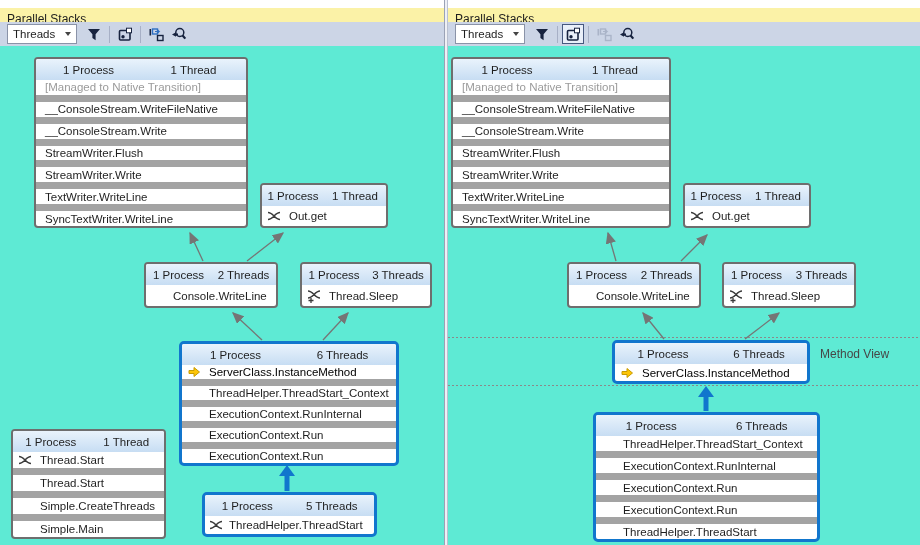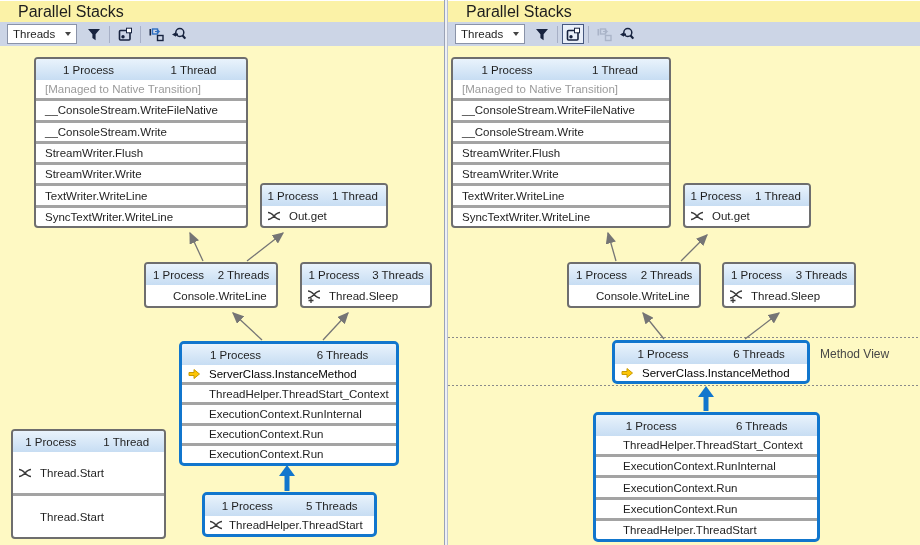--- a/index.html
+++ b/index.html
@@ -5,46 +5,46 @@
   * { margin:0; padding:0; box-sizing:border-box; }
   body { font-family:"Liberation Sans", sans-serif; background:#fff; }
   #page { position:relative; width:920px; height:545px; background:#fff; overflow:hidden; }
 
   .panel { position:absolute; top:0; height:545px; }
   #panel-left  { left:0;   width:444px; }
   #panel-right { left:448px; width:472px; }
   .divider { position:absolute; top:0; left:444px; width:4px; height:545px;
              background:#eef0f5; border-left:1px solid #9aa2b5; border-right:1px solid #b9c0d0; }
 
-  .titlebar { position:absolute; top:1px; left:0; right:0; height:22px; background:#fbf2a7;
-              font-size:16px; color:#1e1e1e; line-height:22px; padding-left:18px; }
+  .titlebar { position:absolute; top:8px; left:0; right:0; height:22px; background:#fbf2a7;
+              font-size:12px; color:#1e1e1e; line-height:22px; padding-left:7px; }
   .toolbar { position:absolute; top:22px; left:0; right:0; height:24px; background:#ccd5e6;
              display:flex; align-items:center; padding-left:7px; }
   .combo { width:70px; height:20px; background:#fff; border:1px solid #8a93a8; font-size:11.5px;
            color:#1e1e1e; display:flex; align-items:center; justify-content:space-between;
            padding:0 5px; margin-right:6px; }
   .caret { width:0; height:0; border-left:3.5px solid transparent; border-right:3.5px solid transparent;
            border-top:4px solid #444; }
   .tsep { width:1px; height:17px; background:#a7b0c6; margin:0 4px; }
   .tbtn { width:22px; height:20px; display:flex; align-items:center; justify-content:center;
           border:1px solid transparent; }
   .tbtn.pressed { border:1px solid #46587e; background:#e9eff9; }
 
-  .canvas { position:absolute; top:46px; left:0; right:0; bottom:0; background:#fef9c3; }
+  .canvas { position:absolute; top:46px; left:0; right:0; bottom:0; background:#5eead4; }
   .wires { position:absolute; inset:0; pointer-events:none; }
 
   .box { position:absolute; background:#fff; border:2px solid #6e6e6e; border-radius:4px;
          display:flex; flex-direction:column; overflow:hidden; }
   .box.hl { border:3px solid #1176cd; border-radius:5px; }
   .hdr { flex:0 0 21px; display:flex; align-items:center;
          background:linear-gradient(#e9f3fc,#c7ddf3); font-size:11.5px; color:#1e1e1e; }
   .hdr span { flex:1; text-align:center; white-space:nowrap; }
   .rows { flex:1; display:flex; flex-direction:column; }
   .row { flex:1; position:relative; display:flex; align-items:center; font-size:11.5px;
-         color:#1e1e1e; white-space:nowrap; padding:0 6px 0 9px; border-top:3px solid #a3a3a3; overflow:hidden; }
+         color:#1e1e1e; white-space:nowrap; padding:0 6px 0 9px; border-top:7px solid #a3a3a3; overflow:hidden; }
   .gutter .row { padding-left:27px; }
   .row .fic { position:absolute; left:5px; top:50%; transform:translateY(-50%); display:flex; }
   .row.muted { color:#9b9b9b; }
   .row.bold { font-weight:normal; color:#000; }
 
   .mv-label { position:absolute; font-size:12px; color:#474747; }
 </style>
 </head>
 <body>
 
@@ -218,20 +218,26 @@
           <div class="row" style="border-top:none">
             <span class="fic">
                 <svg width="14" height="11" viewBox="0 0 14 11">
                   <path d="M1 2 C6 2 8 9 13 9 M1 9 C6 9 8 2 13 2" stroke="#3a3a3a" stroke-width="1.5" fill="none"></path>
                 </svg>
               </span>
             <span>Thread.Start</span>
           </div>
           <div class="row">
               <span>Thread.Start</span>
+            </div>
+          <div class="row">
+              <span>Simple.CreateThreads</span>
+            </div>
+          <div class="row">
+              <span>Simple.Main</span>
             </div>
         </div>
       </div>
 
       <div class="box hl gutter" style="left:202px; top:446px; width:175px; height:45px;">
         <div class="hdr">
           <span>1 Process</span>
           <span>5 Threads</span>
         </div>
         <div class="rows">

